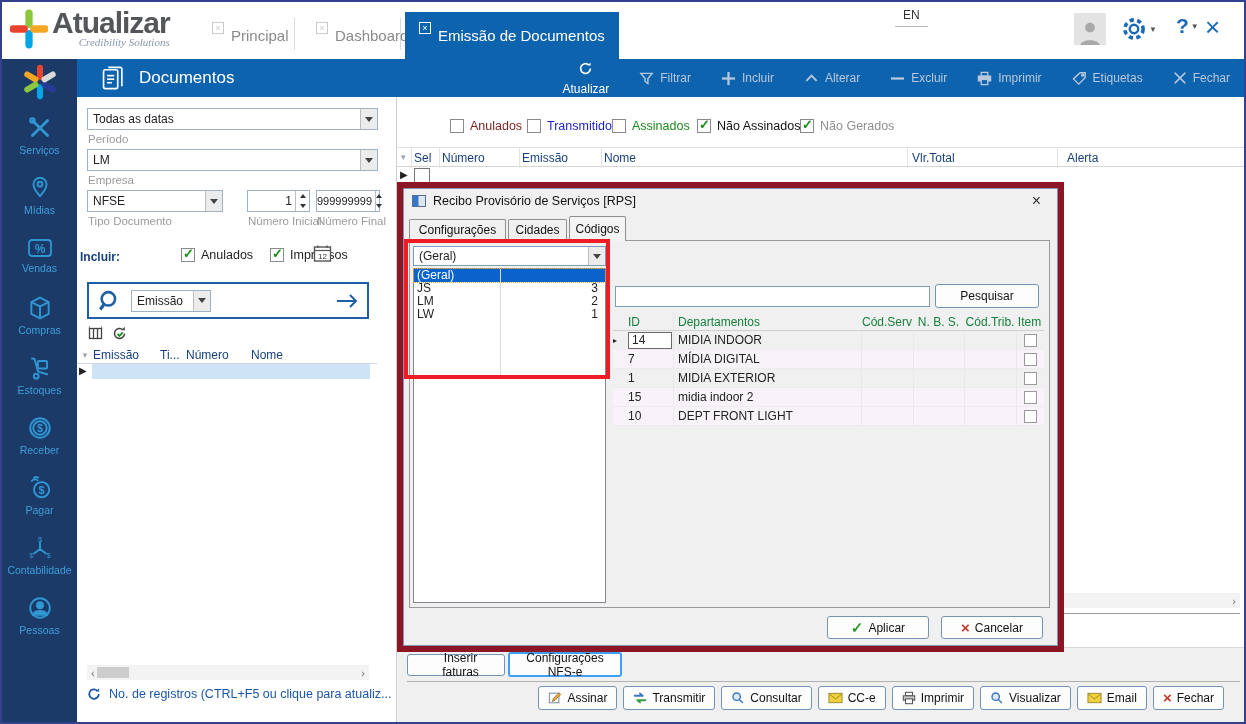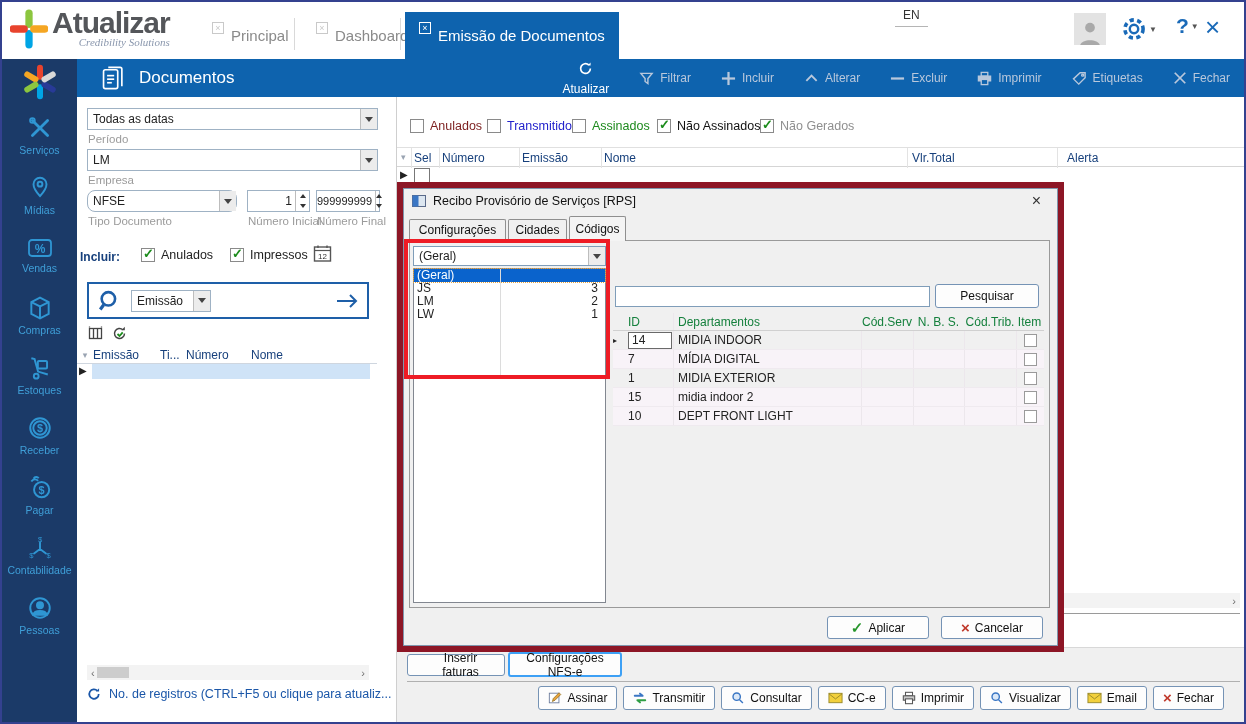--- a/index.html
+++ b/index.html
@@ -54,21 +54,21 @@
   .fldlbl { font-size:11.5px; color:#9b9b9b; }
   .spin { background:#fff; border:1px solid #9fb2c4; height:22px; display:flex; align-items:center; }
   .spin .val { flex:1; text-align:right; padding-right:3px; font-size:12px; }
   .spin .ud { width:14px; align-self:stretch; border-left:1px solid #bdbdbd; display:flex; flex-direction:column; }
   .spin .ud i { flex:1; display:flex; align-items:center; justify-content:center; }
   .spin .ud i:after { content:""; border:3px solid transparent; }
   .spin .ud i.up:after { border-bottom:4px solid #333; margin-top:-3px; }
   .spin .ud i.dn:after { border-top:4px solid #333; margin-bottom:-3px; }
   .chk { width:14px; height:14px; background:#fff; border:1px solid #8a8a8a; position:relative; flex:none; }
   .chk.checked:after { content:"\2713"; position:absolute; left:1px; top:-3px; font-size:13px; font-weight:bold; color:#1c8c1c; }
-  .chkrow { display:flex; align-items:center; gap:6px; font-size:12.5px; }
+  .chkrow { display:flex; align-items:center; gap:6px; font-size:12.5px;margin-left:40px; }
   #searchbox { left:10px; top:185px; width:282px; height:37px; border:2px solid #1e5fa8;
                display:flex; align-items:center; padding:0 8px; gap:8px; background:#fff; }
   #search-field-combo { width:80px; height:22px; border:1px solid #9fb2c4; }
   .listhdr { font-size:12px; color:#17407c; display:flex; align-items:center; }
   #status-line { left:10px; top:590px; display:flex; align-items:center; gap:8px; color:#1a56a8; font-size:12.5px; }
   .hscroll { background:#f3f3f3; display:flex; align-items:center; justify-content:space-between;
              padding:0 4px; color:#707070; font-size:11px; }
   .hthumb { background:#cdcdcd; height:11px; }
 
   
@@ -344,21 +344,21 @@
       <span class="caret"></span>
     </div>
     <div class="fldlbl abs" style="left:11px; top:36px;">Período</div>
 
     <div class="combo abs" style="left:10px; top:52px; width:291px;">
       <span>LM</span>
       <span class="caret"></span>
     </div>
     <div class="fldlbl abs" style="left:11px; top:77px;">Empresa</div>
 
-    <div class="combo abs" style="left:10px; top:93px; width:150px;border-radius:8px;">
+    <div class="combo abs" style="left:10px; top:93px; width:136px;">
       <span>NFSE</span>
       <span class="caret"></span>
     </div>
     <div class="spin abs" style="left:170px; top:93px; width:63px;">
       <span class="val">1</span>
       <span class="ud">
           <i class="up"></i>
           <i class="dn"></i>
         </span>
     </div>

